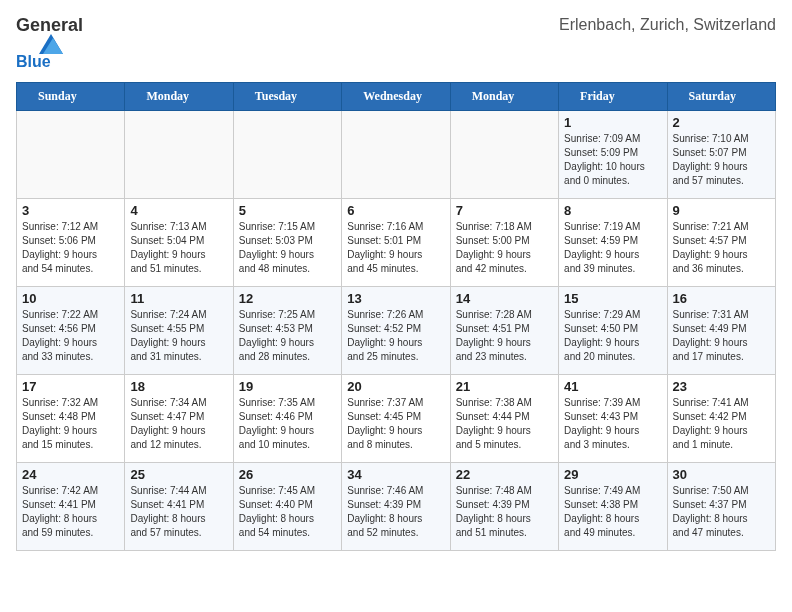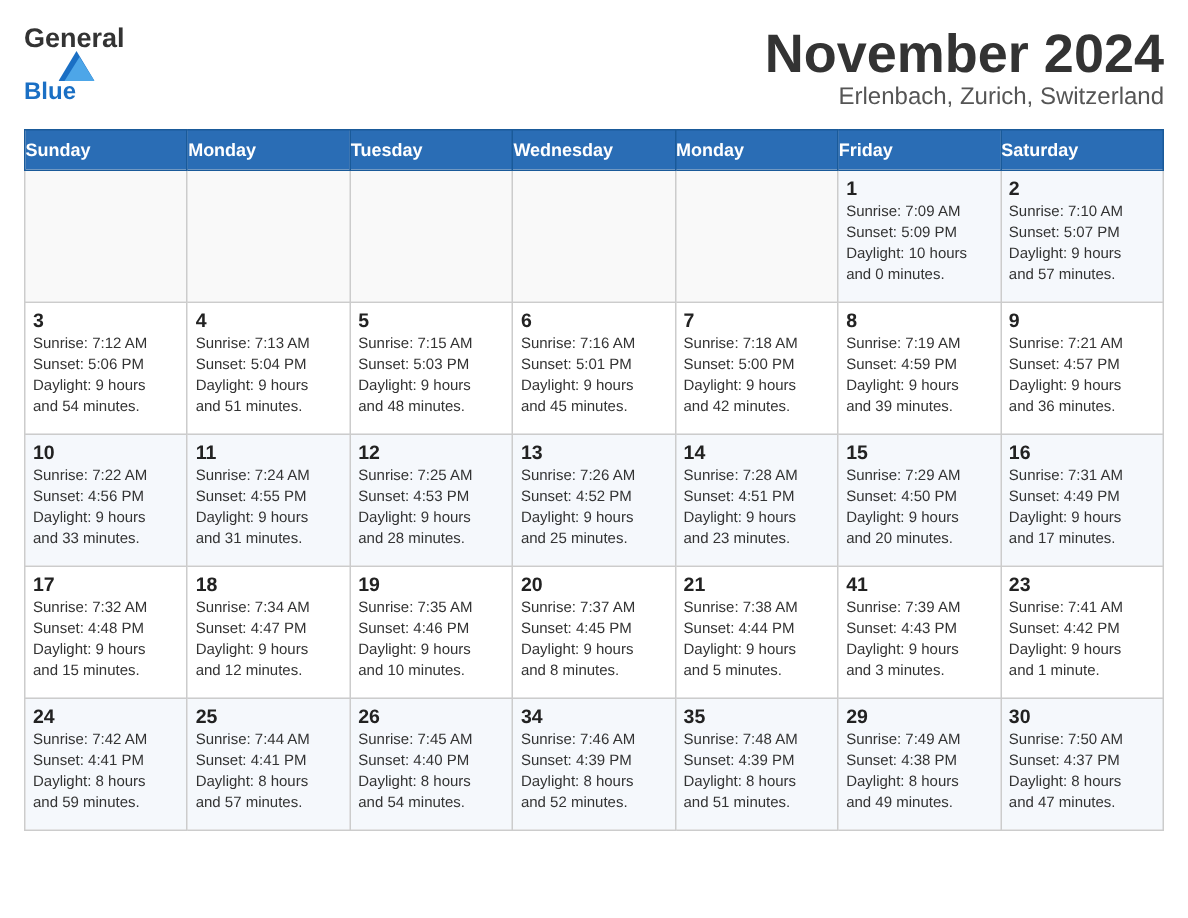--- a/index.html
+++ b/index.html
@@ -59,23 +59,24 @@
     table {
       width: 100%;
       border-collapse: collapse;
       table-layout: fixed;
     }
     thead tr th {
       background: #2a6db5;
       color: #fff;
       font-size: 12px;
       font-weight: bold;
-      padding: 6px 0;
+      padding: 6px 21px;
       text-align: left;
       border: 1px solid #1a5a99;
+      font-family: Liberation Serif, serif;
     }
     tbody tr td {
       border: 1px solid #ccc;
       vertical-align: top;
       padding: 4px 5px;
       font-size: 10.5px;
       color: #222;
       height: 88px;
       background: #fff;
     }
@@ -110,21 +111,20 @@
       <span class="logo-text-general">General</span>
 
       <svg class="logo-icon" viewBox="0 0 24 20" xmlns="http://www.w3.org/2000/svg">
         <polygon points="0,20 12,0 24,20" fill="#1a6fc4"></polygon>
         <polygon points="8,20 18,4 28,20" fill="#4da6e8" transform="translate(-4, 0)"></polygon>
       </svg>
     </div>
     <span class="logo-text-blue">Blue</span>
   </div>
   <div class="title-block">
-    <div class="month-title">November 2024</div>
     <div class="location-title">Erlenbach, Zurich, Switzerland</div>
   </div>
 </div>
 
 <table>
   <thead>
     <tr>
     <th>Sunday</th>
         <th>Monday</th>
         <th>Tuesday</th>
@@ -251,21 +251,21 @@
         </td>
         <td>
           <span class="day-number">26</span>
           <div class="day-info">Sunrise: 7:45 AM<br>Sunset: 4:40 PM<br>Daylight: 8 hours<br>and 54 minutes.</div>
         </td>
         <td>
           <span class="day-number">34</span>
           <div class="day-info">Sunrise: 7:46 AM<br>Sunset: 4:39 PM<br>Daylight: 8 hours<br>and 52 minutes.</div>
         </td>
         <td>
-          <span class="day-number">35</span>
+          <span class="day-number">22</span>
           <div class="day-info">Sunrise: 7:48 AM<br>Sunset: 4:39 PM<br>Daylight: 8 hours<br>and 51 minutes.</div>
         </td>
         <td>
           <span class="day-number">29</span>
           <div class="day-info">Sunrise: 7:49 AM<br>Sunset: 4:38 PM<br>Daylight: 8 hours<br>and 49 minutes.</div>
         </td>
         <td>
           <span class="day-number">30</span>
           <div class="day-info">Sunrise: 7:50 AM<br>Sunset: 4:37 PM<br>Daylight: 8 hours<br>and 47 minutes.</div>
         </td>

